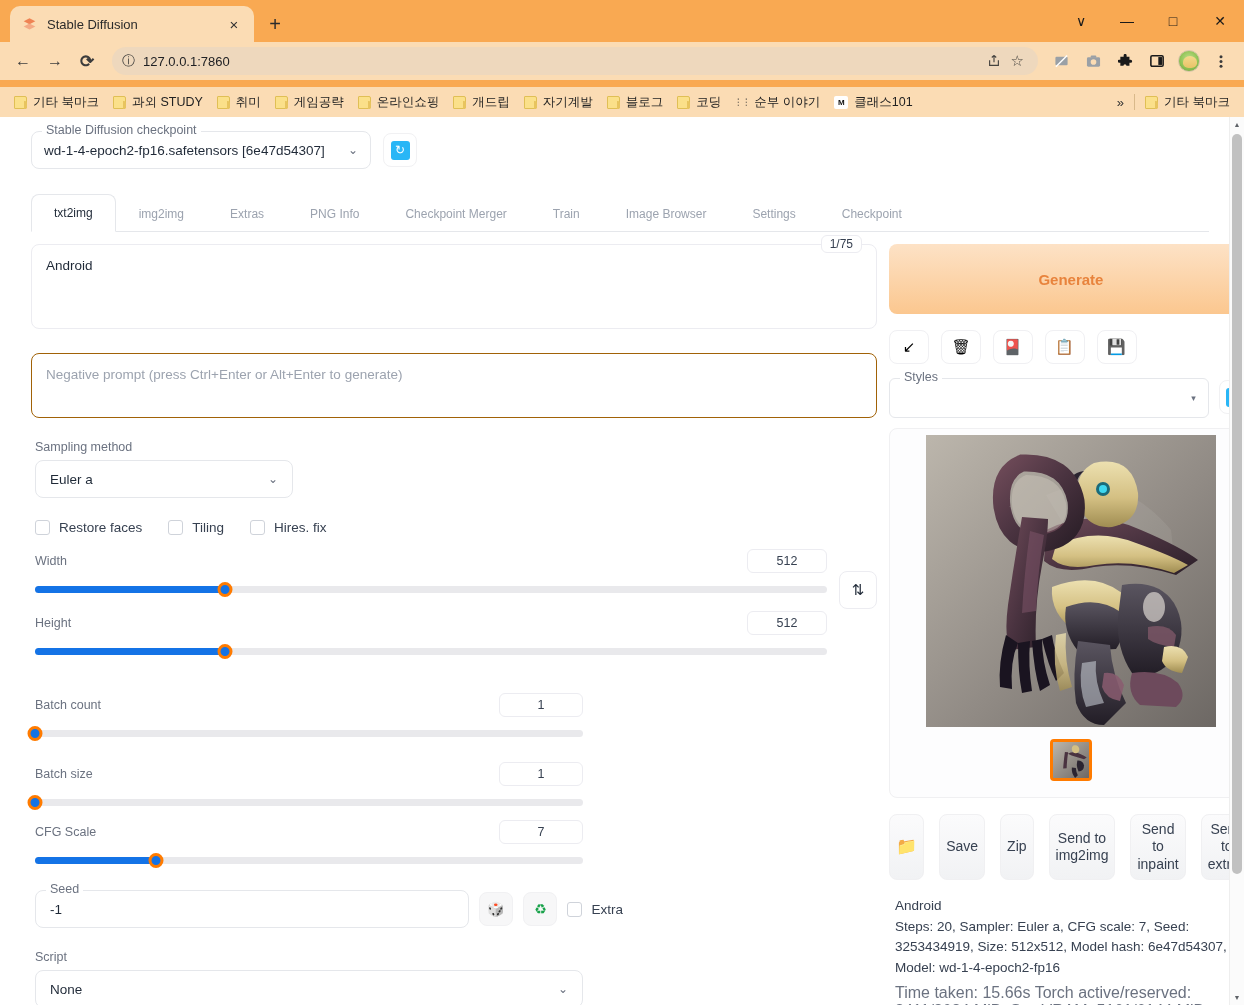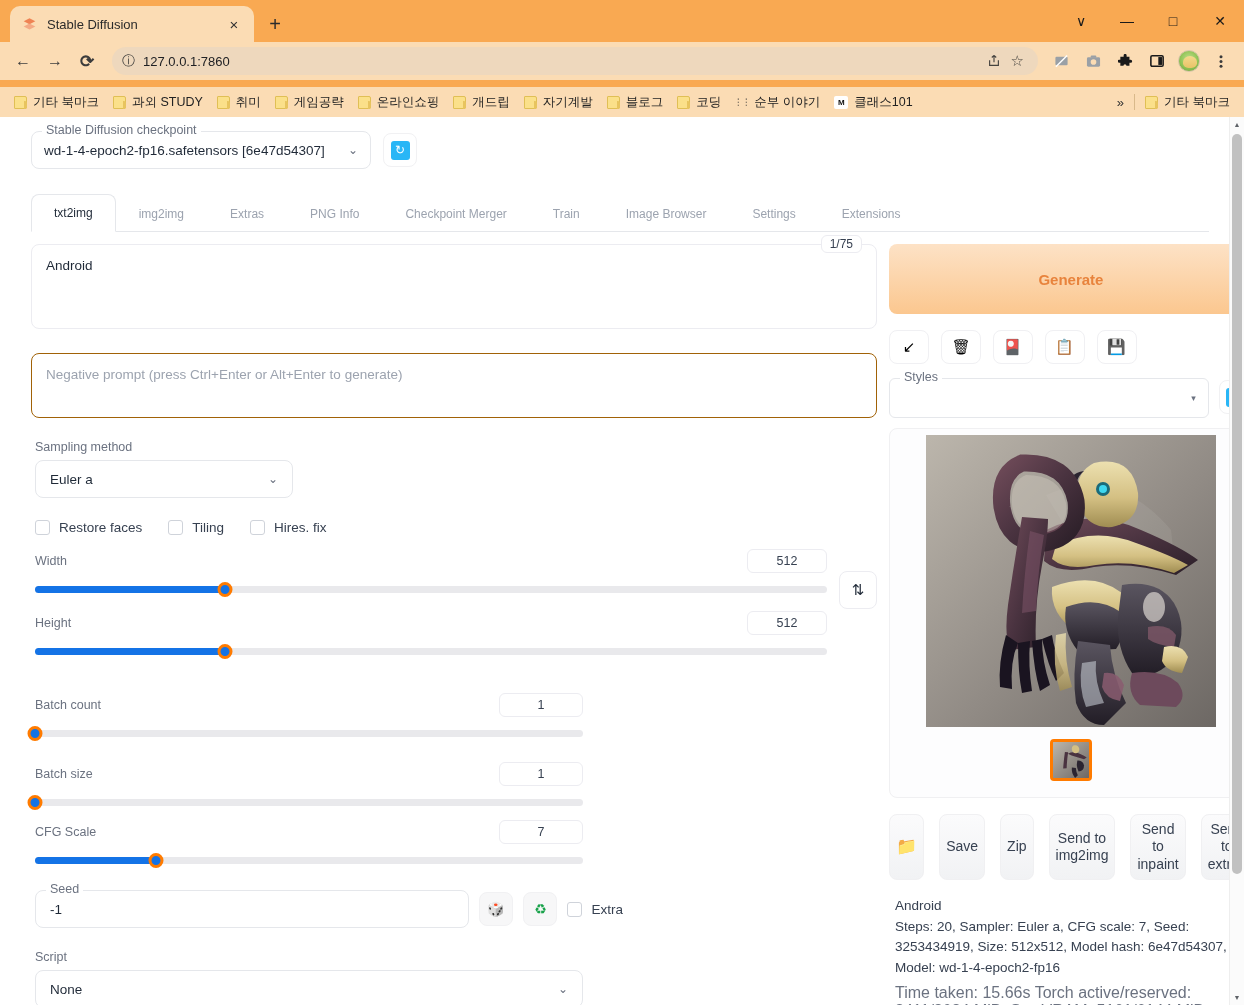--- a/index.html
+++ b/index.html
@@ -525,21 +525,21 @@
 
         <div class="tabs">
           <div class="gtab active">txt2img</div>
           <div class="gtab">img2img</div>
           <div class="gtab">Extras</div>
           <div class="gtab">PNG Info</div>
           <div class="gtab">Checkpoint Merger</div>
           <div class="gtab">Train</div>
           <div class="gtab">Image Browser</div>
           <div class="gtab">Settings</div>
-          <div class="gtab">Extensions</div>
+          <div class="gtab">Checkpoint</div>
         </div>
 
         <div class="cols">
 
           <div class="col-left">
             <div class="prompt-box">
               <span class="token-counter">1/75</span>
               <span>Android</span>
             </div>
             <div class="prompt-neg">

